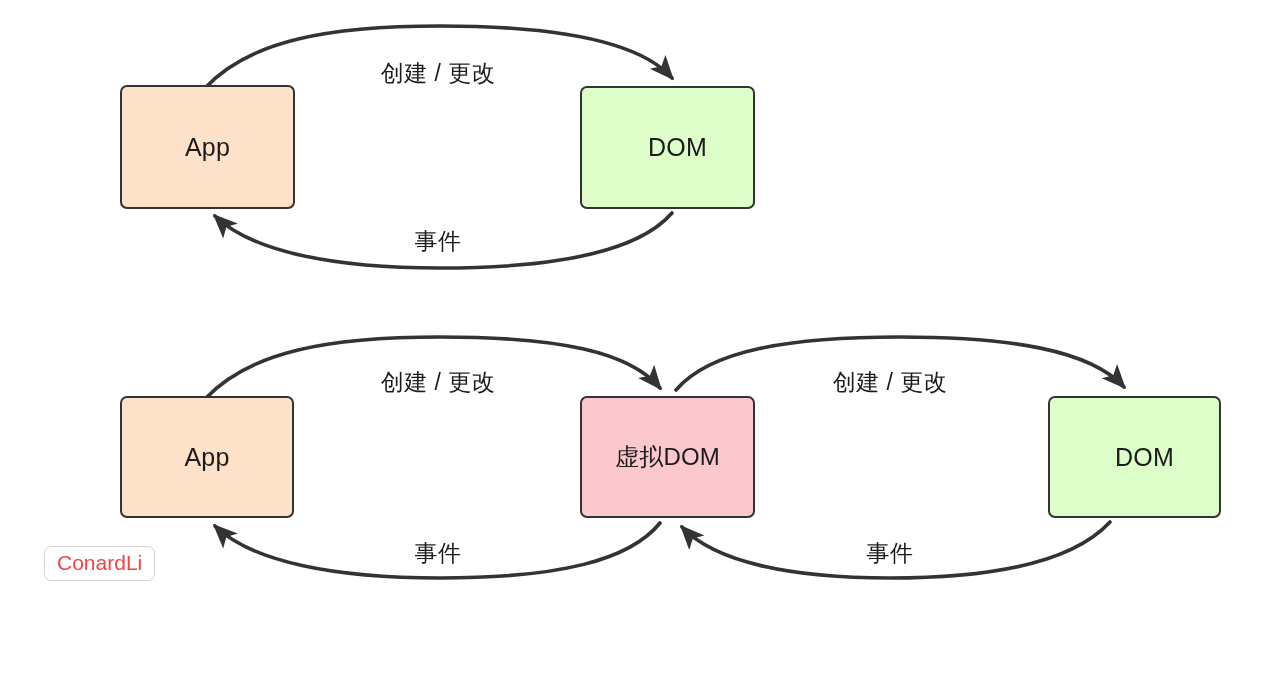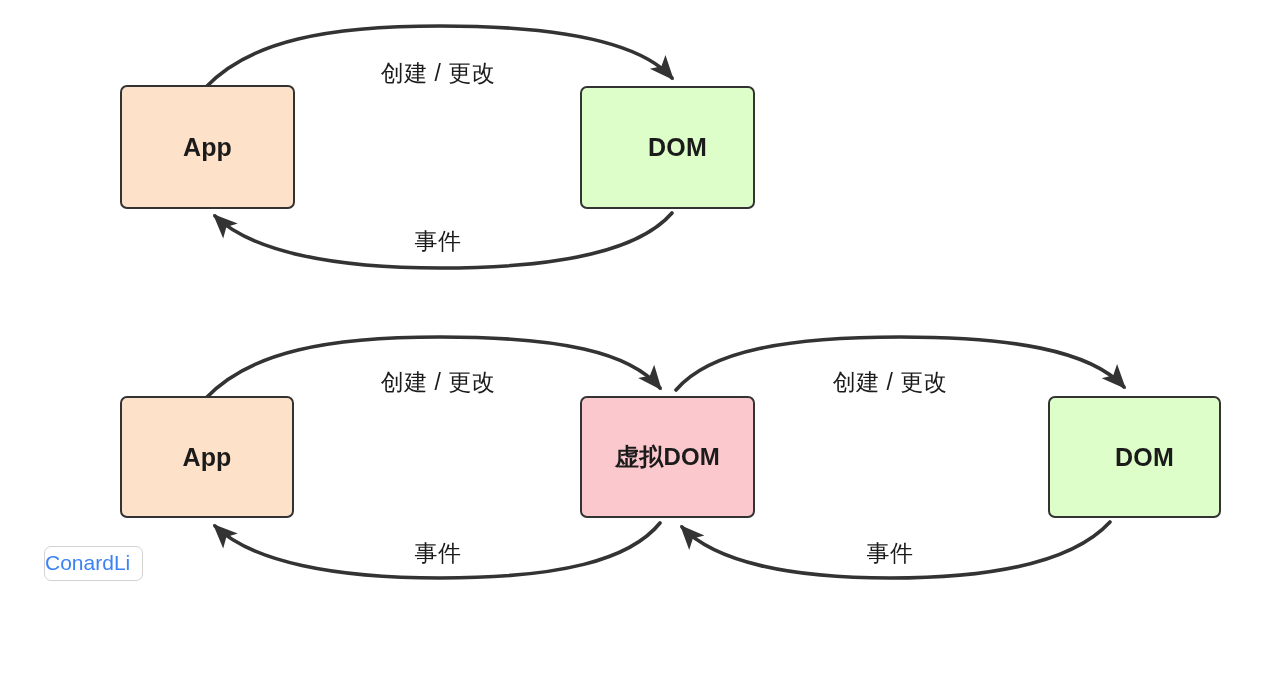--- a/index.html
+++ b/index.html
@@ -35,21 +35,21 @@
 
   .node {
     position: absolute;
     box-sizing: border-box;
     border: 2.5px solid #333333;
     border-radius: 7px;
     display: flex;
     align-items: center;
     justify-content: center;
     font-size: 25px;
-    font-weight: 700;
+    font-weight: 400;
     letter-spacing: 0.2px;
     color: #1b1b1b;
     background: #ffffff;
   }
   .node-app {
     background: #fde1c8;
   }
   .node-dom {
     background: #ddfdc9;
     padding-left: 20px;
@@ -68,23 +68,23 @@
     letter-spacing: 0.5px;
     transform: translate(-50%, -50%);
   }
 
   .watermark {
     position: absolute;
     box-sizing: border-box;
     border: 1px solid #d2d2d2;
     border-radius: 7px;
     background: #ffffff;
-    color: #3b82f6;
+    color: #ef4444;
     font-size: 21px;
-    padding: 3px 12px 5px 0;
+    padding: 3px 12px 5px 12px;
     line-height: 1.2;
   }
 </style>
 </head>
 <body>
 
 <div id="canvas">
 
   <svg class="arrow-layer" viewBox="0 0 1276 675" width="1276" height="675" xmlns="http://www.w3.org/2000/svg">
     <defs>

